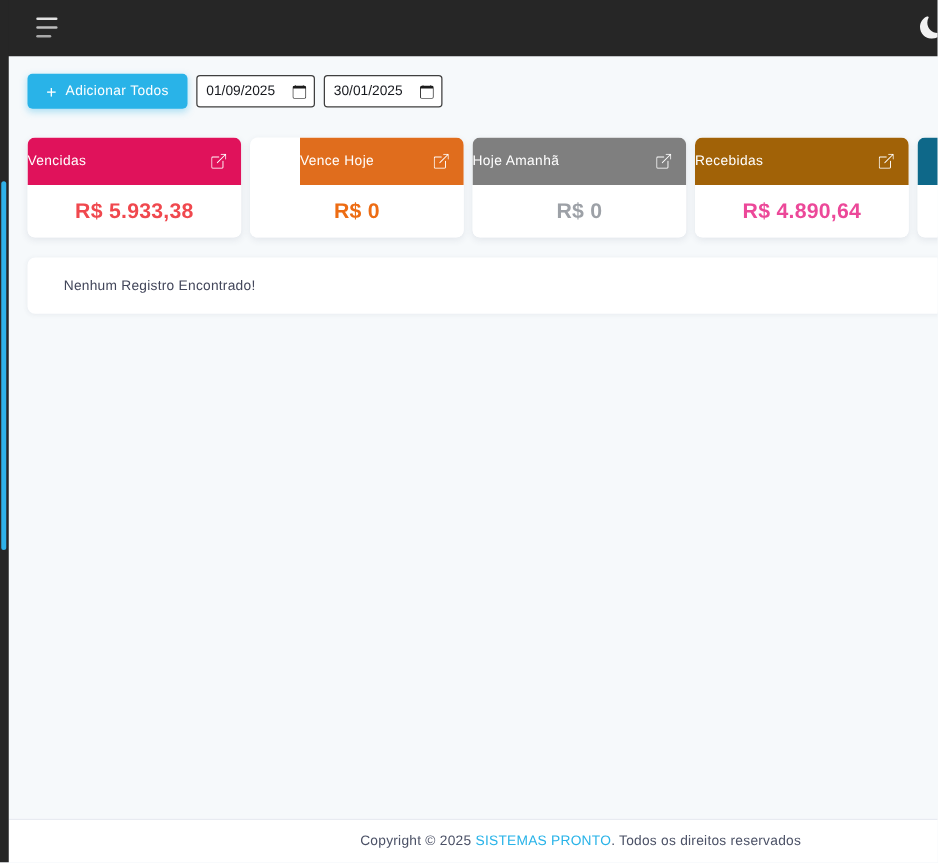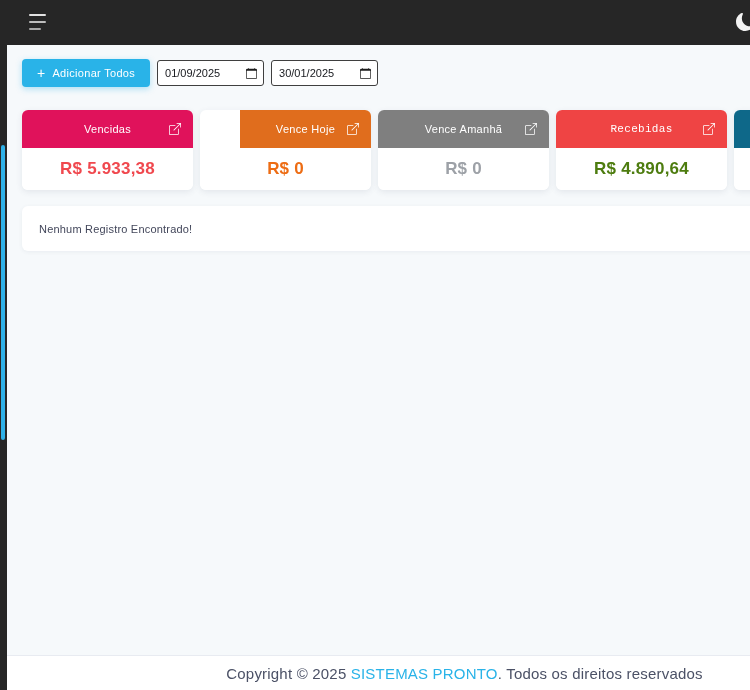--- a/index.html
+++ b/index.html
@@ -39,56 +39,56 @@
   
   .toolbar { position:absolute; top:59px; left:22px; display:flex; align-items:center; gap:7px; z-index:2; }
   .btn-add {
     height:28px; padding:0 15px; border:none; border-radius:4px;
     background:#29b3e8; color:#fff; font-family:inherit;
     font-size:11px; letter-spacing:.3px; display:flex; align-items:center; gap:7px;
     cursor:pointer; box-shadow:0 2px 6px rgba(41,179,232,.35);
   }
   .btn-add .plus { font-size:14px; font-weight:400; line-height:1; margin-top:-1px; }
   .date-input {
-    width:107px; height:26px; background:#fff; border:1px solid #3f3f3f;
+    width:95px; height:26px; background:#fff; border:1px solid #3f3f3f;
     border-radius:3px; display:flex; align-items:center; justify-content:space-between;
     padding:0 6px 0 7px; font-size:11px; color:#16181d; cursor:text;
   }
   .date-input svg { flex:0 0 auto; }
 
   
   .cards-row { position:absolute; top:110px; left:22px; display:flex; gap:7px; z-index:2; }
   .card {
     width:171px; border-radius:6px; background:#fff; overflow:hidden;
     box-shadow:0 2px 6px rgba(55,70,95,.10);
   }
   .card-header {
-    position:relative; height:38px; display:flex; align-items:center; justify-content:center;
+    position:relative; height:38px; display:flex; align-items:center; 
     cursor:pointer;
   }
   .card-label { color:#fff; font-size:11px; letter-spacing:.3px; }
   .card-link-icon { position:absolute; right:12px; top:13px; width:12px; height:12px; cursor:pointer; }
   .card-body { height:42px; display:flex; align-items:center; justify-content:center; background:#fff; }
   .card-value { font-size:17px; font-weight:600; letter-spacing:.2px; }
 
   
   .empty-panel {
     position:absolute; top:206px; left:22px; width:885px; height:45px;
     background:#fff; border-radius:6px; box-shadow:0 1px 4px rgba(55,70,95,.07);
     display:flex; align-items:center; padding-left:17px; z-index:2;
   }
-  .empty-text { font-size:11px; color:#42465a; letter-spacing:.2px; }
+  .empty-text { font-size:11px; color:#42465a; letter-spacing:.2px;margin-left:12px; }
 
   
   .footer {
     position:absolute; left:7px; top:655px; width:915px; height:35px;
     background:#fff; border-top:1px solid #e8ebf1;
     display:flex; align-items:center; justify-content:center; z-index:4;
   }
-  .footer-text { font-size:15px; color:#4b5166; letter-spacing:.2px; }
+  .footer-text { font-size:11px; color:#4b5166; letter-spacing:.2px; }
   .footer-text a { color:#29b3e8; text-decoration:none; cursor:pointer; }
 </style>
 </head>
 <body>
 
 <div class="page">
 
   <header class="topbar">
     <div class="hamburger">
       <i></i>
@@ -147,41 +147,41 @@
           <path d="M16 .5a.5.5 0 0 0-.5-.5h-5a.5.5 0 0 0 0 1h3.793L6.146 9.146a.5.5 0 1 0 .708.708L15 1.707V5.5a.5.5 0 0 0 1 0v-5z"></path>
         </svg>
       </div>
       <div class="card-body">
         <span class="card-value" style="color: rgb(237, 108, 19);">R$ 0</span>
       </div>
     </div>
 
     <div class="card">
       <div class="card-header" style="background: rgb(127, 127, 127);">
-        <span class="card-label">Vence Amanhã</span>
+        <span class="card-label">Hoje Amanhã</span>
         <svg class="card-link-icon" viewBox="0 0 16 16" fill="#ffffff">
           <path d="M8.636 3.5a.5.5 0 0 0-.5-.5H1.5A1.5 1.5 0 0 0 0 4.5v10A1.5 1.5 0 0 0 1.5 16h10a1.5 1.5 0 0 0 1.5-1.5V7.864a.5.5 0 0 0-1 0V14.5a.5.5 0 0 1-.5.5h-10a.5.5 0 0 1-.5-.5v-10a.5.5 0 0 1 .5-.5h6.636a.5.5 0 0 0 .5-.5z"></path>
           <path d="M16 .5a.5.5 0 0 0-.5-.5h-5a.5.5 0 0 0 0 1h3.793L6.146 9.146a.5.5 0 1 0 .708.708L15 1.707V5.5a.5.5 0 0 0 1 0v-5z"></path>
         </svg>
       </div>
       <div class="card-body">
         <span class="card-value" style="color: rgb(157, 161, 167);">R$ 0</span>
       </div>
     </div>
 
     <div class="card">
-      <div class="card-header" style="background: #ef4444; font-family: Liberation Mono, monospace;">
+      <div class="card-header" style="background: #a16207;">
         <span class="card-label">Recebidas</span>
         <svg class="card-link-icon" viewBox="0 0 16 16" fill="#ffffff">
           <path d="M8.636 3.5a.5.5 0 0 0-.5-.5H1.5A1.5 1.5 0 0 0 0 4.5v10A1.5 1.5 0 0 0 1.5 16h10a1.5 1.5 0 0 0 1.5-1.5V7.864a.5.5 0 0 0-1 0V14.5a.5.5 0 0 1-.5.5h-10a.5.5 0 0 1-.5-.5v-10a.5.5 0 0 1 .5-.5h6.636a.5.5 0 0 0 .5-.5z"></path>
           <path d="M16 .5a.5.5 0 0 0-.5-.5h-5a.5.5 0 0 0 0 1h3.793L6.146 9.146a.5.5 0 1 0 .708.708L15 1.707V5.5a.5.5 0 0 0 1 0v-5z"></path>
         </svg>
       </div>
       <div class="card-body">
-        <span class="card-value" style="color: #4d7c0f;">R$ 4.890,64</span>
+        <span class="card-value" style="color: #ec4899;">R$ 4.890,64</span>
       </div>
     </div>
 
     <div class="card">
       <div class="card-header" style="background: rgb(14, 104, 137);">
         <span class="card-label"></span>
 
       </div>
       <div class="card-body">
         <span class="card-value" style="color: rgb(14, 104, 137);"></span>

